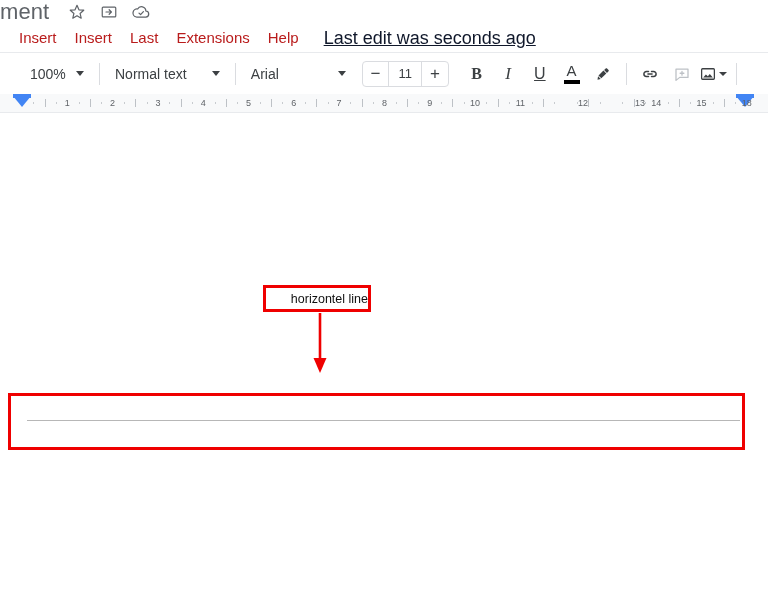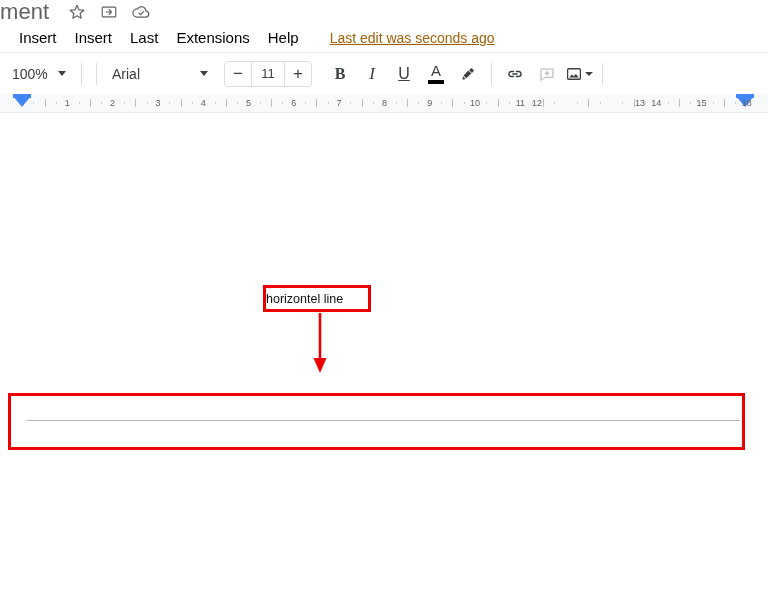--- a/index.html
+++ b/index.html
@@ -45,41 +45,41 @@
   
   .menubar {
     height: 28px;
     display: flex;
     align-items: center;
     padding-left: 10px;
     box-sizing: border-box;
   }
   .menu-item {
     font-size: 15px;
-    color: #000000;
+    color: #b91c1c;
     padding: 2px 9px;
     border-radius: 4px;
     line-height: 20px;
     white-space: nowrap;
   }
   .last-edit {
-    font-size: 14px;
-    color: #a16207;
+    font-size: 18px;
+    color: #0f172a;
     text-decoration: underline;
-    margin-left: 22px;
+    margin-left: 16px;
     white-space: nowrap;
   }
 
   
   .toolbar-wrap {
     height: 42px;
     border-top: 1px solid #e8eaed;
     display: flex;
     align-items: center;
-    padding: 0 6px;
+    padding: 0 24px;
     box-sizing: border-box;
     background: #ffffff;
   }
   .tb-zoom {
     display: flex;
     align-items: center;
     padding: 4px 6px;
     border-radius: 4px;
     min-width: 56px;
   }
@@ -250,21 +250,21 @@
   .annotation-label {
     position: absolute;
     left: 263px;
     top: 158px;
     width: 108px;
     height: 27px;
     border: 3px solid #ef0000;
     background: #ffffff;
     display: flex;
     align-items: center;
-    justify-content: flex-start;
+    justify-content: flex-end;
     box-sizing: border-box;
     font-size: 12.5px;
     color: #111111;
     font-family: "Liberation Sans", sans-serif;
   }
 
   .arrow-wrap {
     position: absolute;
     left: 305px;
     top: 186px;
@@ -332,20 +332,24 @@
 
 <div class="toolbar-wrap">
 
   <div class="tb-zoom">
     <span class="lbl">100%</span>
     <span class="caret"></span>
   </div>
 
   <div class="tb-sep"></div>
 
+  <div class="tb-style">
+    <span class="lbl">Normal text</span>
+    <span class="caret"></span>
+  </div>
 
   <div class="tb-sep"></div>
 
   <div class="tb-font">
     <span class="lbl">Arial</span>
     <span class="caret"></span>
   </div>
 
   <div class="fontsize-box">
     <div class="fs-btn">−</div>
@@ -440,21 +444,21 @@
     <div class="ruler-minor" style="left: 395.725px;"></div>
     <div class="ruler-minor" style="left: 418.375px;"></div>
     <div class="ruler-tick" style="left: 475px;">10</div>
     <div class="ruler-major" style="left: 452.35px;"></div>
     <div class="ruler-minor" style="left: 441.025px;"></div>
     <div class="ruler-minor" style="left: 463.675px;"></div>
     <div class="ruler-tick" style="left: 520.3px;">11</div>
     <div class="ruler-major" style="left: 497.65px;"></div>
     <div class="ruler-minor" style="left: 486.325px;"></div>
     <div class="ruler-minor" style="left: 508.975px;"></div>
-    <div class="ruler-tick" style="left: 537px;">12</div>
+    <div class="ruler-tick" style="left: 583px;">12</div>
     <div class="ruler-major" style="left: 542.95px;"></div>
     <div class="ruler-minor" style="left: 531.625px;"></div>
     <div class="ruler-minor" style="left: 554.275px;"></div>
     <div class="ruler-tick" style="left: 640px;">13</div>
     <div class="ruler-major" style="left: 588.25px;"></div>
     <div class="ruler-minor" style="left: 576.925px;"></div>
     <div class="ruler-minor" style="left: 599.575px;"></div>
     <div class="ruler-tick" style="left: 656.2px;">14</div>
     <div class="ruler-major" style="left: 633.55px;"></div>
     <div class="ruler-minor" style="left: 622.225px;"></div>

